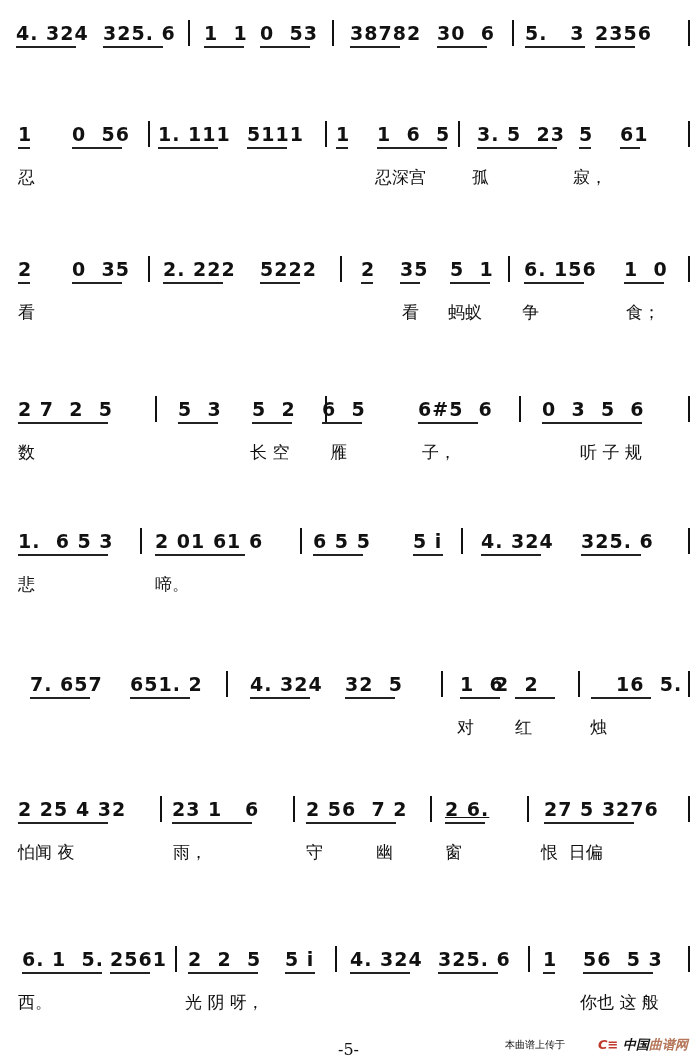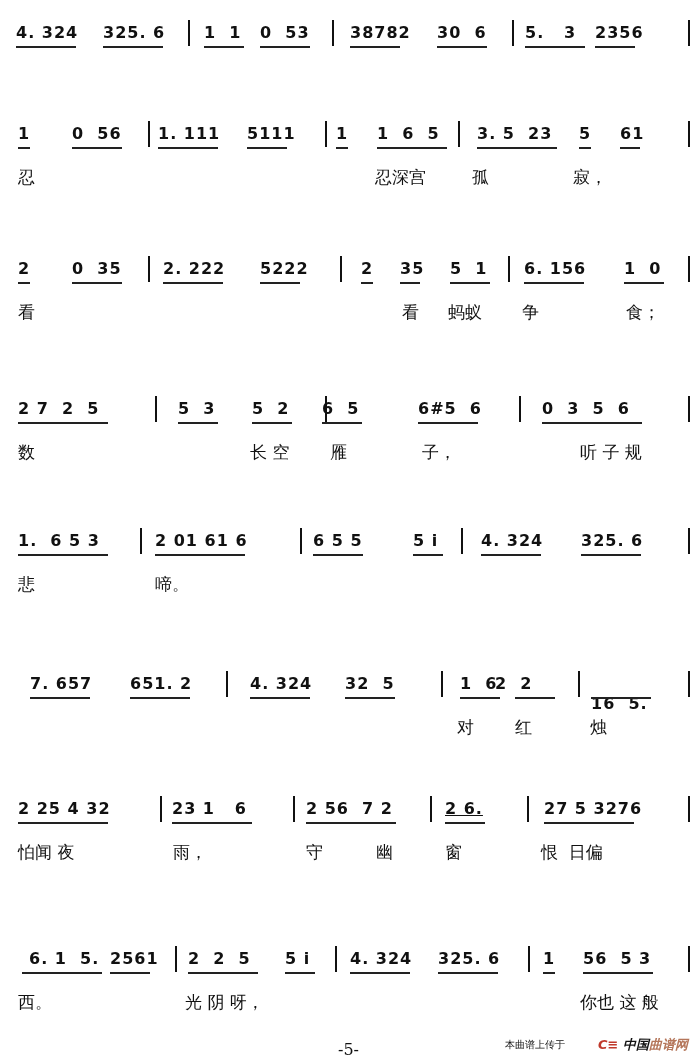--- a/index.html
+++ b/index.html
@@ -1,20 +1,20 @@
 <!DOCTYPE html>
 <html><head>
 <meta charset="utf-8">
 <style>
   html, body { margin:0; padding:0; background:#fff; }
   body { width:700px; height:1062px; position:relative; overflow:hidden;
          font-family:"Liberation Sans", sans-serif; color:#111; }
   .row { position:absolute; left:0; width:700px; }
   .note { position:absolute; font-family:"DejaVu Sans", sans-serif; font-weight:bold;
-          font-size:16px; letter-spacing:1px; white-space:pre; line-height:22px; }
+          font-size:19px; letter-spacing:1px; white-space:pre; line-height:22px; }
   .bar { position:absolute; width:2px; height:26px; background:#111; }
   .ul { position:absolute; height:1.5px; background:#222; }
   .lyric { position:absolute; font-family:"DejaVu Serif", serif; font-size:17px; line-height:20px; white-space:pre; }
   .footer-page { position:absolute; left:338px; top:1040px; font-family:"DejaVu Serif", serif; font-size:16px; }
   .footer-src { position:absolute; left:505px; top:1038px; font-family:"DejaVu Sans", sans-serif; font-size:10px; }
   .logo { position:absolute; left:598px; top:1036px; font-family:"DejaVu Sans", sans-serif; font-size:13px; font-weight:bold; font-style:italic; }
   .logo .c { color:#c0392b; }
   .logo .a { color:#111;font-style:italic; }
   .logo .b { color:#b5765a; }
 </style>
@@ -150,21 +150,21 @@
       <span class="note" style="left: 130px; top: 0px;">651. 2</span>
       <div class="ul" style="left: 130px; top: 24px; width: 60px;"></div>
       <span class="note" style="left: 250px; top: 0px;">4. 324</span>
       <div class="ul" style="left: 250px; top: 24px; width: 60px;"></div>
       <span class="note" style="left: 345px; top: 0px;">32  5</span>
       <div class="ul" style="left: 345px; top: 24px; width: 50px;"></div>
       <span class="note" style="left: 460px; top: 0px;">1  6</span>
       <div class="ul" style="left: 460px; top: 24px; width: 40px;"></div>
       <span class="note" style="left: 495px; top: 0px;">2  2</span>
       <div class="ul" style="left: 515px; top: 24px; width: 40px;"></div>
-      <span class="note" style="left: 591px; top: 0px; margin-top: 20px;">16  5.</span>
+      <span class="note" style="left: 616px; top: 0px;">16  5.</span>
       <div class="ul" style="left: 591px; top: 24px; width: 60px;"></div>
       <div class="bar" style="left: 226px; top: -2px;"></div>
       <div class="bar" style="left: 441px; top: -2px;"></div>
       <div class="bar" style="left: 578px; top: -2px;"></div>
       <div class="bar" style="left: 688px; top: -2px;"></div>
       <span class="lyric" style="left: 457px; top: 44px;">对</span>
       <span class="lyric" style="left: 515px; top: 44px;">红</span>
       <span class="lyric" style="left: 590px; top: 44px;">烛</span>
     </div>
     <div class="row" style="top: 798px;">
@@ -184,21 +184,21 @@
       <div class="bar" style="left: 527px; top: -2px;"></div>
       <div class="bar" style="left: 688px; top: -2px;"></div>
       <span class="lyric" style="left: 18px; top: 44px;">怕闻 夜</span>
       <span class="lyric" style="left: 173px; top: 44px;">雨，</span>
       <span class="lyric" style="left: 306px; top: 44px;">守</span>
       <span class="lyric" style="left: 376px; top: 44px;">幽</span>
       <span class="lyric" style="left: 445px; top: 44px;">窗</span>
       <span class="lyric" style="left: 541px; top: 44px; text-align: right;">恨  日偏</span>
     </div>
     <div class="row" style="top: 948px;">
-      <span class="note" style="left: 22px; top: 0px; margin-left: 7px;">6. 1  5.</span>
+      <span class="note" style="left: 22px; top: 0px;">6. 1  5.</span>
       <div class="ul" style="left: 22px; top: 24px; width: 80px;"></div>
       <span class="note" style="left: 110px; top: 0px;">2561</span>
       <div class="ul" style="left: 110px; top: 24px; width: 40px;"></div>
       <span class="note" style="left: 188px; top: 0px;">2  2  5</span>
       <div class="ul" style="left: 188px; top: 24px; width: 70px;"></div>
       <span class="note" style="left: 285px; top: 0px;">5 i</span>
       <div class="ul" style="left: 285px; top: 24px; width: 30px;"></div>
       <span class="note" style="left: 350px; top: 0px;">4. 324</span>
       <div class="ul" style="left: 350px; top: 24px; width: 60px;"></div>
       <span class="note" style="left: 438px; top: 0px;">325. 6</span>

